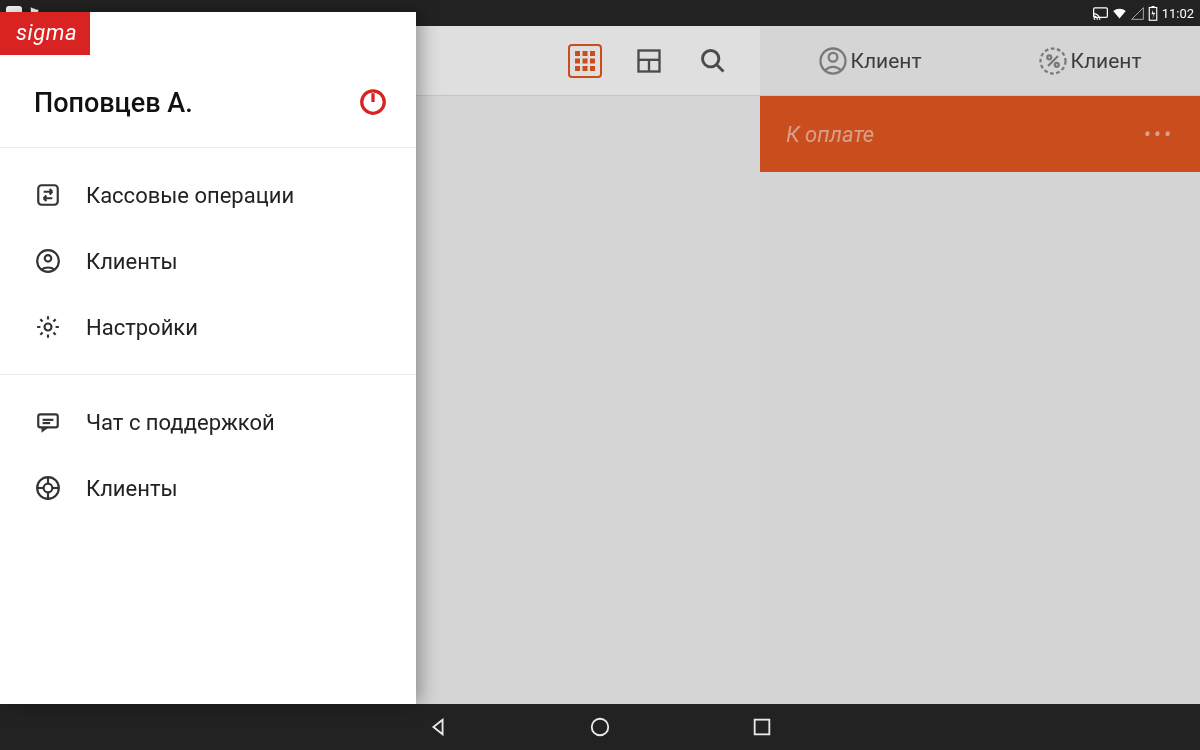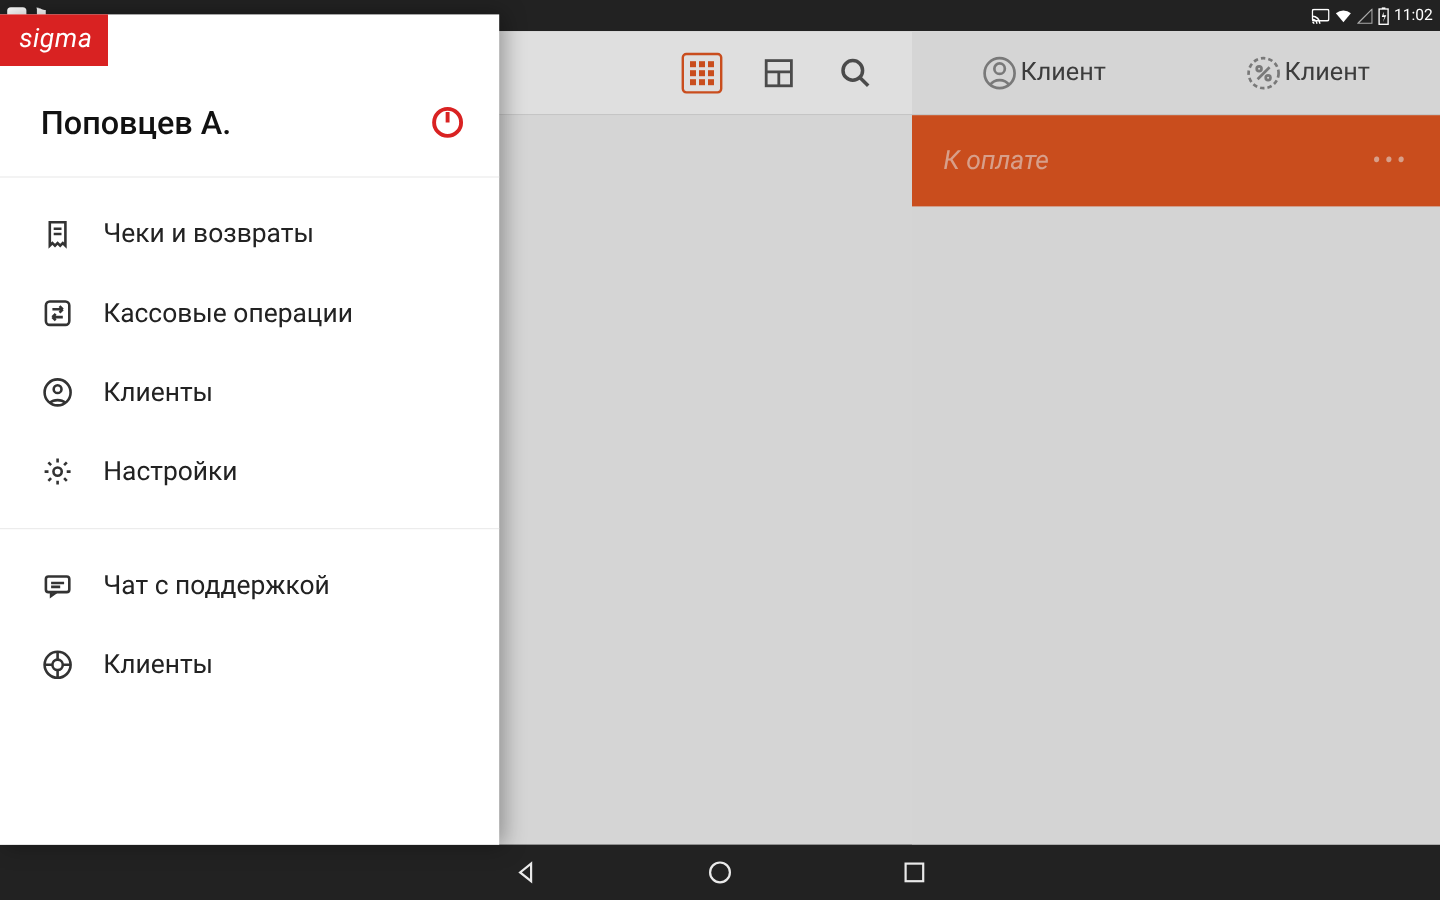--- a/index.html
+++ b/index.html
@@ -163,30 +163,20 @@
     <svg class="power-ic" viewBox="0 0 24 24" fill="none" stroke="currentColor" stroke-width="2.6">
         <circle cx="12" cy="12" r="9"></circle>
         <line x1="12" y1="5" x2="12" y2="12"></line>
       </svg>
   </div>
   <div class="divider"></div>
   <div class="menu">
     <div class="menu-item">
       <div class="ic">
           <svg width="26" height="26" viewBox="0 0 24 24" fill="none" stroke="currentColor" stroke-width="2">
-            <path d="M6 3 h12 v18 l-2 -2 l-2 2 l-2 -2 l-2 2 l-2 -2 l-2 2 z"></path>
-            <line x1="9" y1="8" x2="15" y2="8"></line>
-            <line x1="9" y1="12" x2="15" y2="12"></line>
-          </svg>
-        </div>
-      <div class="lbl">Чеки и возвраты</div>
-    </div>
-    <div class="menu-item">
-      <div class="ic">
-          <svg width="26" height="26" viewBox="0 0 24 24" fill="none" stroke="currentColor" stroke-width="2">
             <rect x="3" y="3" width="18" height="18" rx="3"></rect>
             <path d="M8 9 h8 m0 0 l-2.5 -2.5 M16 9 l-2.5 2.5"></path>
             <path d="M16 15 h-8 m0 0 l2.5 -2.5 M8 15 l2.5 2.5"></path>
           </svg>
         </div>
       <div class="lbl">Кассовые операции</div>
     </div>
     <div class="menu-item">
       <div class="ic">
           <svg width="26" height="26" viewBox="0 0 24 24" fill="none" stroke="currentColor" stroke-width="2">

